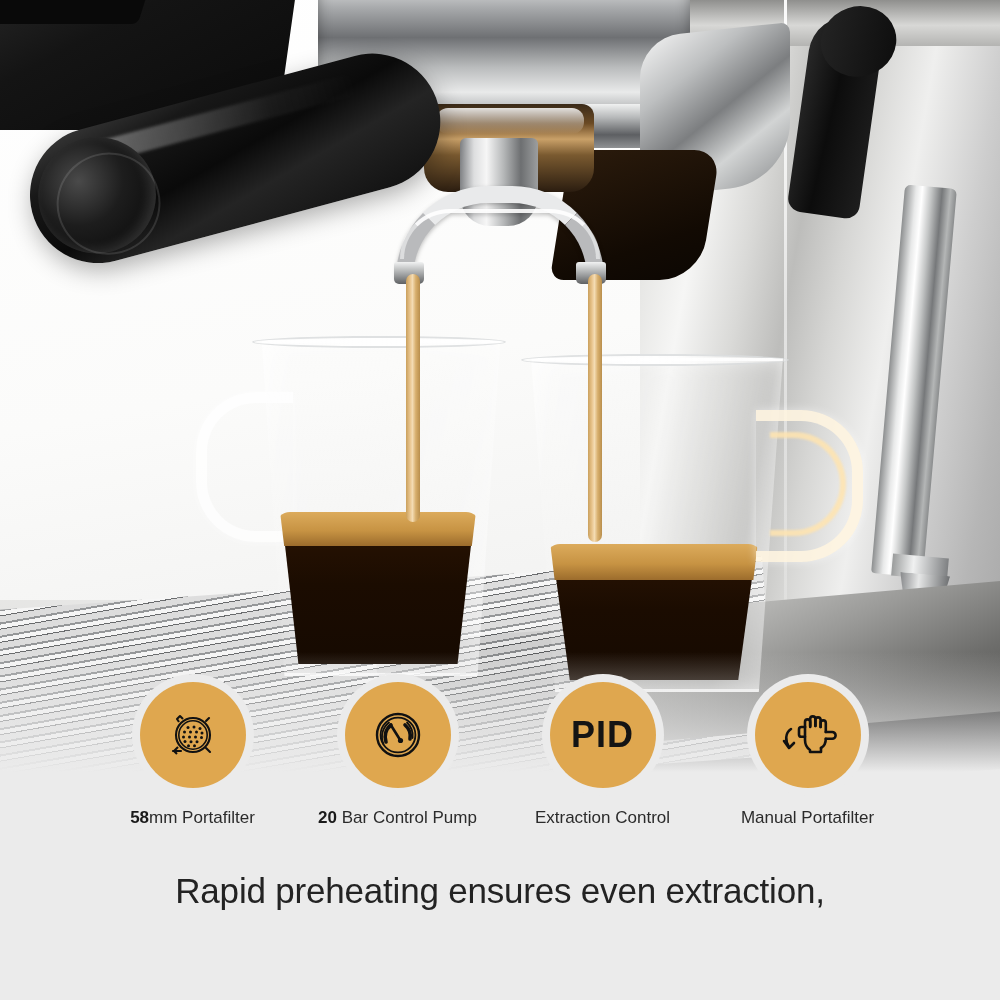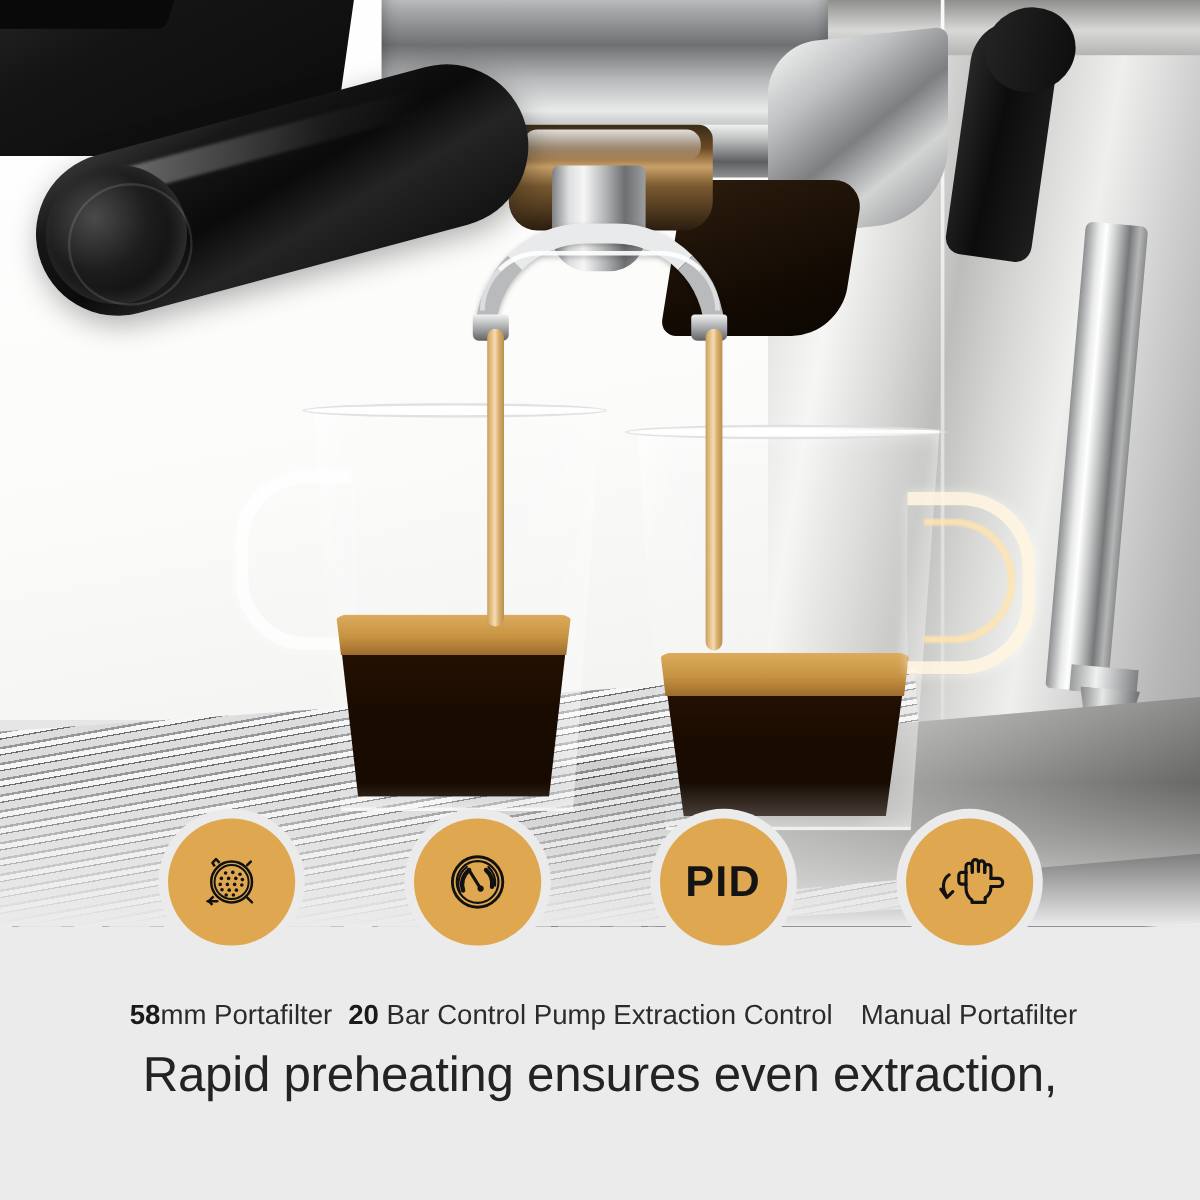--- a/index.html
+++ b/index.html
@@ -352,21 +352,21 @@
   
   .features {
     position:absolute; left:0; top:674px;
     width:1000px; height:170px;
     display:flex; justify-content:center; align-items:flex-start;
     gap: 0px;
     z-index: 20;
   }
   .feature {
     width: 205px;
-    display:flex; flex-direction:column; align-items:center;gap:24px;
+    display:flex; flex-direction:column; align-items:center;
   }
   .badge-ring {
     width:122px; height:122px; border-radius:50%;
     background:#ebebeb;
     display:flex; align-items:center; justify-content:center;
   }
   .badge {
     width:106px; height:106px; border-radius:50%;
     background:#dfa74f;
     display:flex; align-items:center; justify-content:center;
@@ -374,33 +374,33 @@
   .badge svg { display:block; }
   .badge .pid-text {
     font-size: 36px;
     font-weight: 700;
     color:#141414;
     letter-spacing: 1px;
     font-family: "Liberation Sans", sans-serif;
   }
   .feature-label {
     margin-top: 12px;
-    font-size: 23px;
+    font-size: 17px;
     color: #2b2b2b;
     white-space: nowrap;
     font-family: "Liberation Sans", sans-serif;
   }
   .feature-label b { font-weight: 700; color:#1a1a1a; }
 
   
   .caption {
     position:absolute; left:0; top:868px;
     width:1000px;
     text-align:center;
-    font-size: 41px;
+    font-size: 35px;
     line-height: 1.32;
     color: #232323;
     font-family: "Liberation Sans", sans-serif;
     letter-spacing: -0.2px;
     z-index: 20;
   }
   .caption .line { display:block; }
 </style>
 </head>
 <body>

